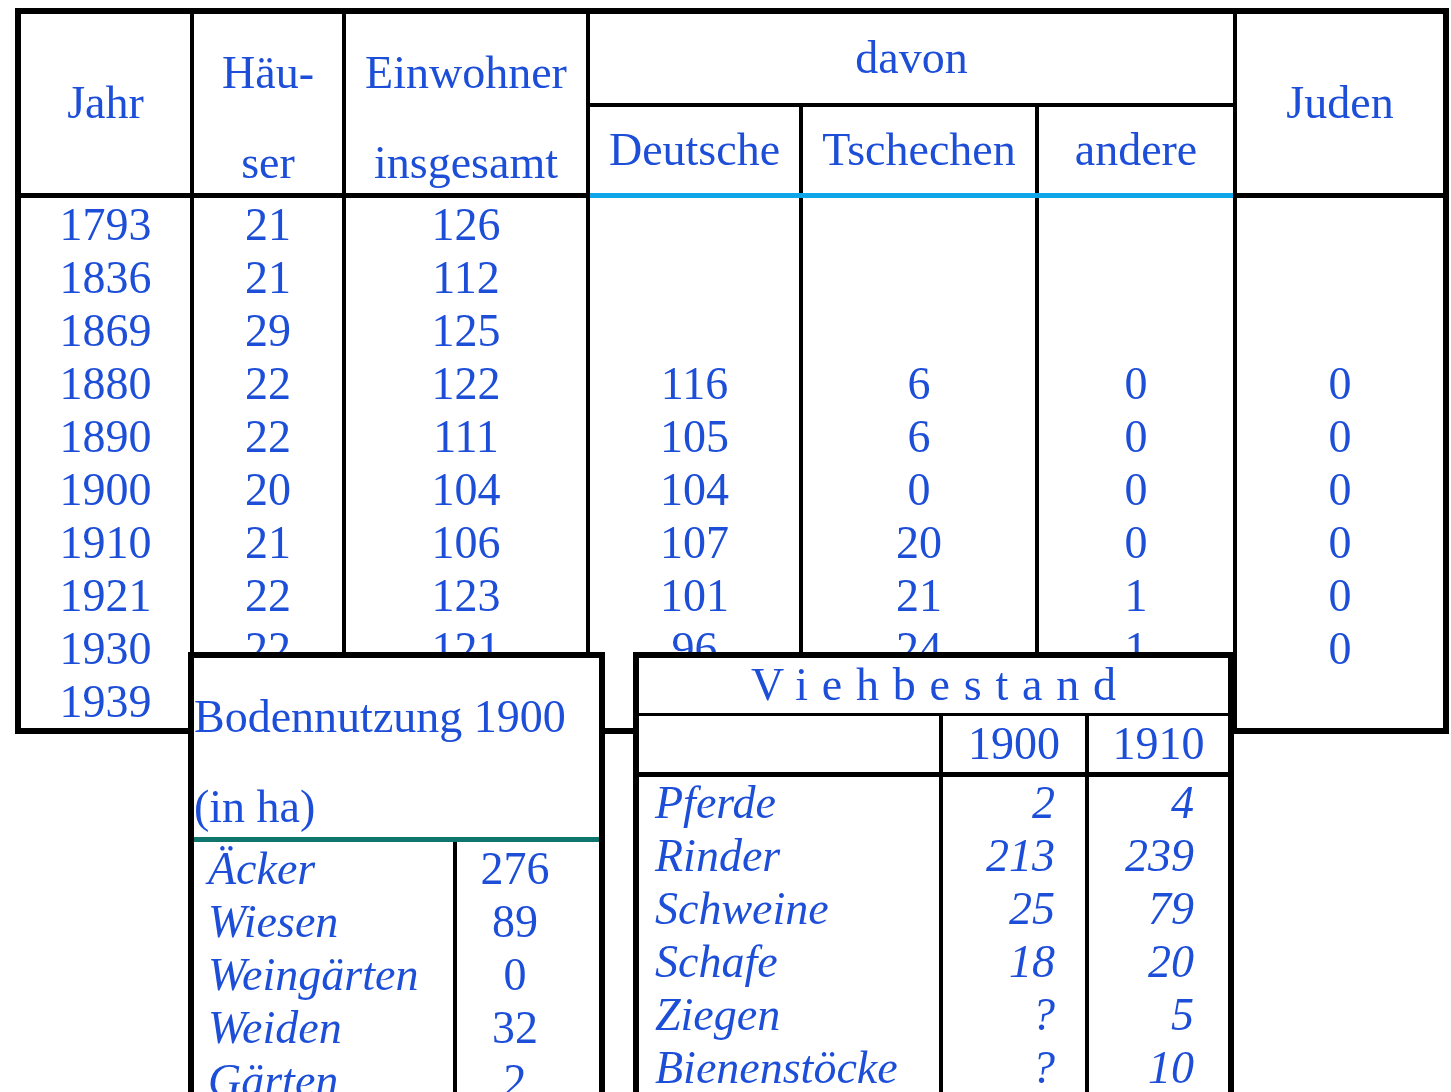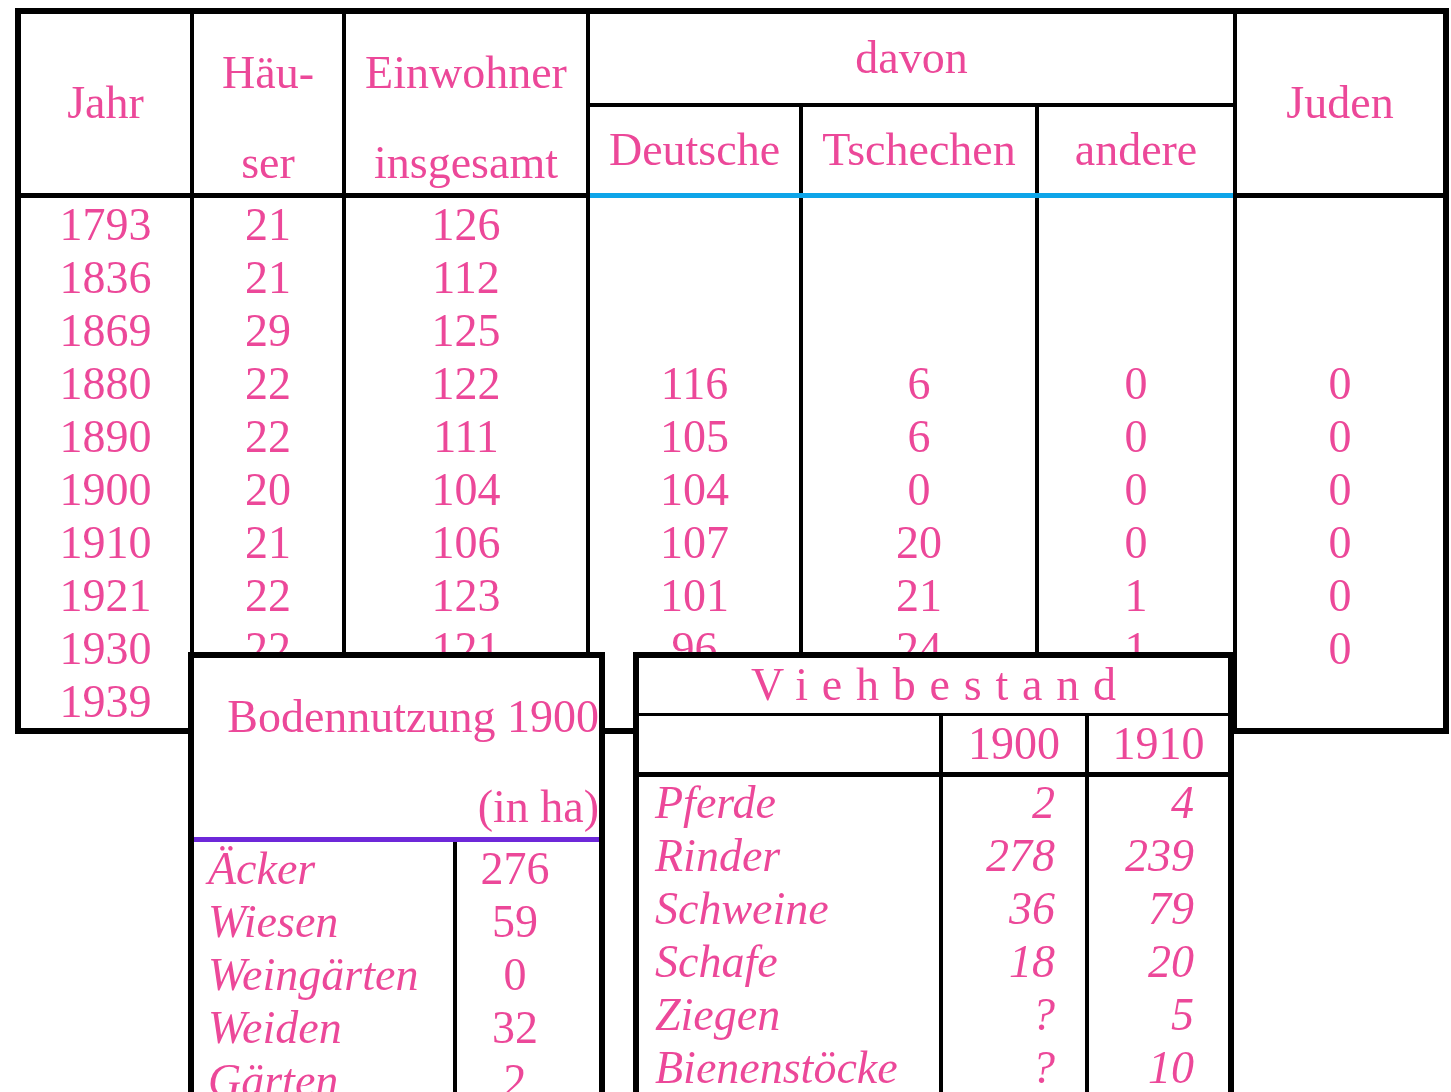--- a/index.html
+++ b/index.html
@@ -6,21 +6,21 @@
     margin: 0;
     padding: 0;
     background: #ffffff;
   }
   .page {
     position: relative;
     width: 1451px;
     height: 1092px;
     background: #ffffff;
     font-family: "Liberation Serif", "DejaVu Serif", serif;
-    color: #ec4899;
+    color: #1d4ed8;
   }
   table {
     border-collapse: collapse;
     table-layout: fixed;
     position: absolute;
     background: #ffffff;
   }
   th, td {
     font-weight: normal;
     font-size: 46px;
@@ -53,22 +53,22 @@
 
   
   table.land {
     left: 188px;
     top: 652px;
     width: 411px;
     border: 6px solid #000;
   }
   .land thead th {
     height: 105px;
-    border-bottom: 5px solid #6d28d9;
-    text-align: right;
+    border-bottom: 5px solid #0f766e;
+    text-align: left;
     vertical-align: middle;
   }
   .land tbody td {
     height: 53px;
     vertical-align: middle;
   }
   .land tbody td.lbl {
     text-align: left;
     padding-left: 14px;
     border-right: 4px solid #000;
@@ -264,21 +264,21 @@
         </th>
       </tr>
     </thead>
     <tbody>
       <tr>
         <td class="lbl">Äcker</td>
         <td class="val">276</td>
       </tr>
       <tr>
         <td class="lbl">Wiesen</td>
-        <td class="val">59</td>
+        <td class="val">89</td>
       </tr>
       <tr>
         <td class="lbl">Weingärten</td>
         <td class="val">0</td>
       </tr>
       <tr>
         <td class="lbl">Weiden</td>
         <td class="val">32</td>
       </tr>
       <tr>
@@ -309,26 +309,26 @@
       </tr>
     </thead>
     <tbody>
       <tr>
         <td class="lbl">Pferde</td>
         <td class="v1">2</td>
         <td class="v2">4</td>
       </tr>
       <tr>
         <td class="lbl">Rinder</td>
-        <td class="v1">278</td>
+        <td class="v1">213</td>
         <td class="v2">239</td>
       </tr>
       <tr>
         <td class="lbl">Schweine</td>
-        <td class="v1">36</td>
+        <td class="v1">25</td>
         <td class="v2">79</td>
       </tr>
       <tr>
         <td class="lbl">Schafe</td>
         <td class="v1">18</td>
         <td class="v2">20</td>
       </tr>
       <tr>
         <td class="lbl">Ziegen</td>
         <td class="v1">?</td>

